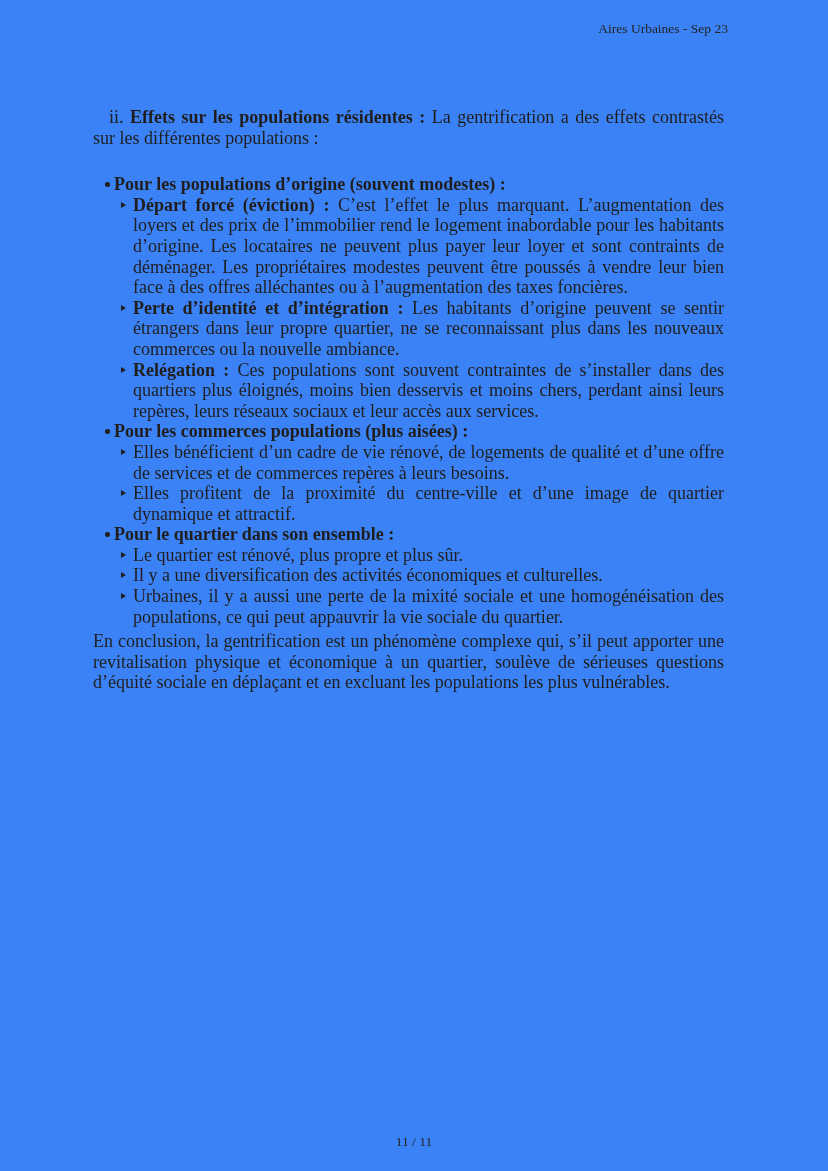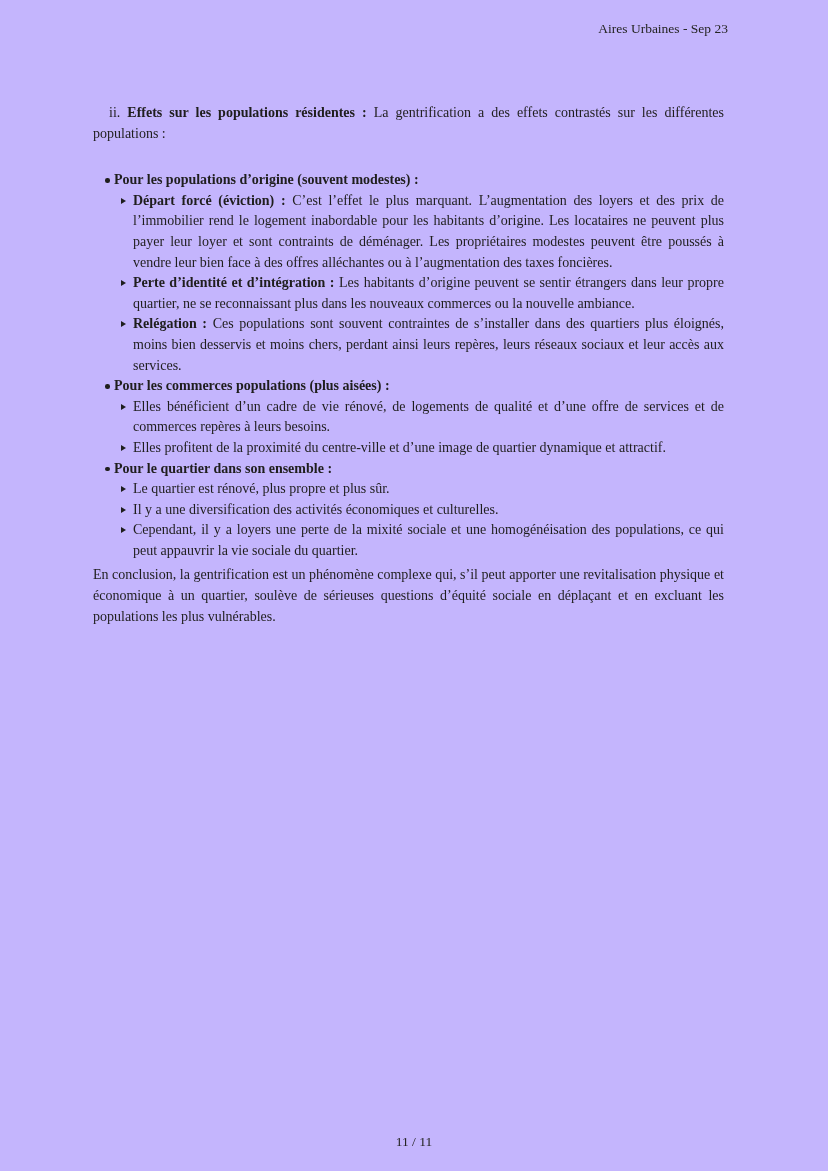--- a/index.html
+++ b/index.html
@@ -5,34 +5,34 @@
   html, body { margin: 0; padding: 0; }
   body {
     width: 828px; height: 1171px;
     background: #ffffff;
     font-family: "Liberation Serif", "DejaVu Serif", serif;
     color: #1f1e1d;
   }
   .page {
     position: relative;
     width: 828px; height: 1171px;
-    background: #c4b5fd;
+    background: #3b82f6;
     overflow: hidden;
   }
   .running-header {
     position: absolute;
     top: 21px; right: 100px;
     font-size: 13.5px;
     color: #242422;
   }
   .content {
     position: absolute;
     left: 93px; top: 89px;
     width: 631px;
-    font-size: 14px;
+    font-size: 18px;
     line-height: 20.6px;
     text-align: justify;
   }
   .intro { text-indent: 16px; }
   .bullet-list { margin-top: 26px; }
   .l1-item {
     position: relative;
     padding-left: 21px;
     font-weight: bold;
   }
@@ -117,21 +117,21 @@
       <div class="l2-item">
         <span class="tri"></span>
         <span>Le quartier est rénové, plus propre et plus sûr.</span>
       </div>
       <div class="l2-item">
         <span class="tri"></span>
         <span>Il y a une diversification des activités économiques et culturelles.</span>
       </div>
       <div class="l2-item">
         <span class="tri"></span>
-        <span>Cependant, il y a loyers une perte de la mixité sociale et une homogénéisation des populations, ce qui peut appauvrir la vie sociale du quartier.</span>
+        <span>Urbaines, il y a aussi une perte de la mixité sociale et une homogénéisation des populations, ce qui peut appauvrir la vie sociale du quartier.</span>
       </div>
 
     </div>
 
     <p class="conclusion">En conclusion, la gentrification est un phénomène complexe qui, s’il peut apporter une revitalisation physique et économique à un quartier, soulève de sérieuses questions d’équité sociale en déplaçant et en excluant les populations les plus vulnérables.</p>
 
   </div>
 
   <div class="page-footer">11 / 11</div>
 

